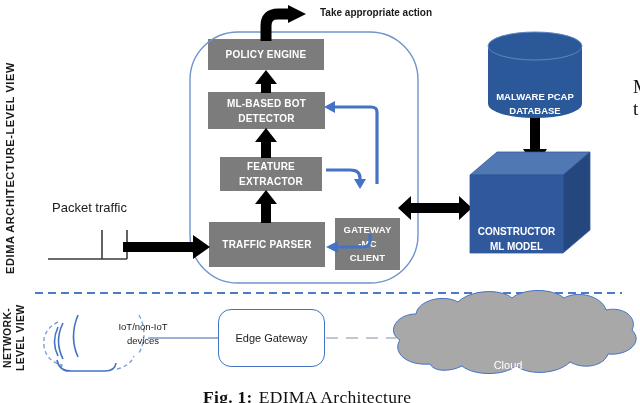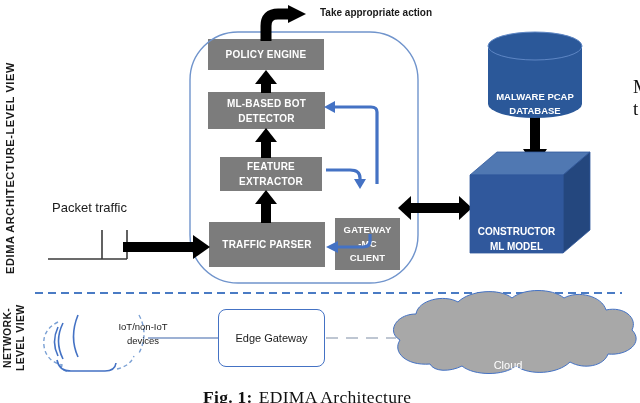--- a/index.html
+++ b/index.html
@@ -22,21 +22,21 @@
   }
   .vlabel.arch{left:4px;top:50px;height:237px;width:16px;font-size:11px;letter-spacing:.6px;}
   .vlabel.net{font-size:10.5px;letter-spacing:.3px;height:80px;width:13px;top:298px;}
   
   .txt{position:absolute;color:#1a1a1a;z-index:3;white-space:nowrap;}
   .wtxt{position:absolute;color:#ffffff;z-index:3;text-align:center;margin-top:28px;}
   .wtxt .ln{display:block;}
   
   .egw{
     position:absolute;left:218px;top:309px;width:105px;height:56px;z-index:1;
-    border:1.6px solid #4472c4;border-radius:8px;background:#ffffff;
+    border:1.6px solid #4472c4;border-radius:13px;background:#ffffff;
     display:flex;align-items:center;justify-content:center;
     font-size:11px;color:#1b1b1b;
   }
   
   .caption{
     position:absolute;left:203px;top:387px;z-index:3;white-space:nowrap;
     font-family:"Liberation Serif", serif;font-size:17.5px;color:#111;letter-spacing:.3px;
   }
   .caption b{font-weight:700;margin-right:6px;}
   

